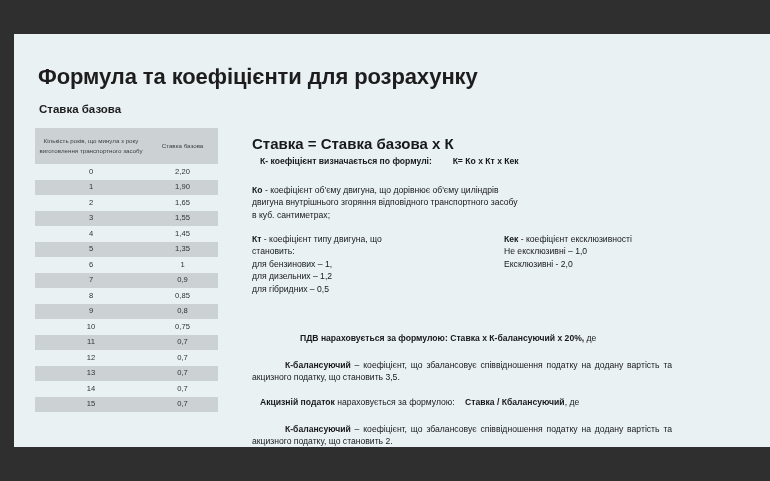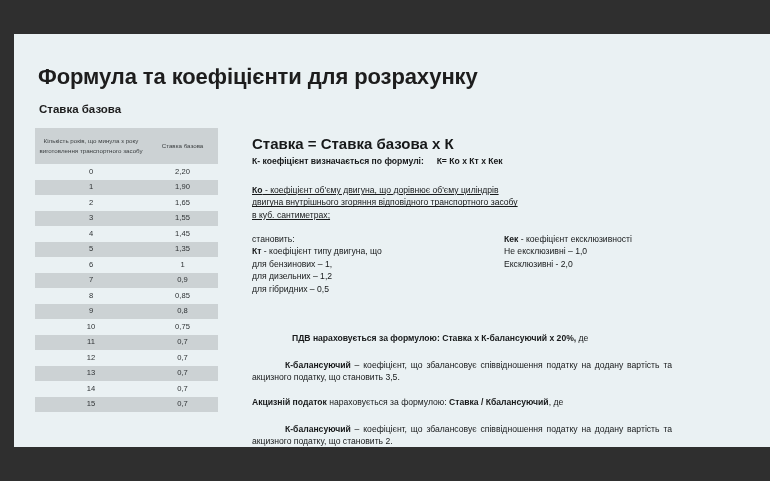--- a/index.html
+++ b/index.html
@@ -111,21 +111,21 @@
     font-weight: bold;
     line-height: 1.3;
     white-space: nowrap;
   }
 
   .sub-line {
     font-size: 8.6px;
     line-height: 1.35;
     white-space: nowrap;
   }
-  .sub-line b { font-weight: bold; }
+  .sub-line b { font-weight: bold; margin-left: 8px; }
 
   .para {
     font-size: 8.6px;
     line-height: 1.45;
   }
   .para b { font-weight: bold; }
 
   .para-just {
     font-size: 8.6px;
     line-height: 1.45;
@@ -228,36 +228,36 @@
       </div>
 
       <div class="blk" style="left:0; top:22px;">
         <div class="sub-line">
           <b>К- коефіцієнт визначається по формулі:</b>
           <span style="display:inline-block;width:8px;"></span>
           <b>К= Ко х Кт х Кек</b>
         </div>
       </div>
 
-      <div class="blk" style="left:0; top:50px;text-decoration:underline;">
+      <div class="blk" style="left:0; top:50px;">
         <div class="para">
           <div class="nowrap">
             <b>Ко</b><span> - коефіцієнт об'єму двигуна, що дорівнює об'єму циліндрів</span>
           </div>
           <div class="nowrap">двигуна внутрішнього згоряння відповідного транспортного засобу</div>
           <div class="nowrap">в куб. сантиметрах;</div>
         </div>
       </div>
 
       <div class="blk" style="left:0; top:99px;">
         <div class="para">
-          <div class="nowrap">становить:</div>
           <div class="nowrap">
             <b>Кт</b><span> - коефіцієнт типу двигуна, що</span>
           </div>
+          <div class="nowrap">становить:</div>
           <div class="nowrap">для бензинових – 1,</div>
           <div class="nowrap">для дизельних – 1,2</div>
           <div class="nowrap">для гібридних – 0,5</div>
         </div>
       </div>
 
       <div class="blk" style="left:252px; top:99px;">
         <div class="para">
           <div class="nowrap">
             <b>Кек</b><span> - коефіцієнт ексклюзивності</span>

